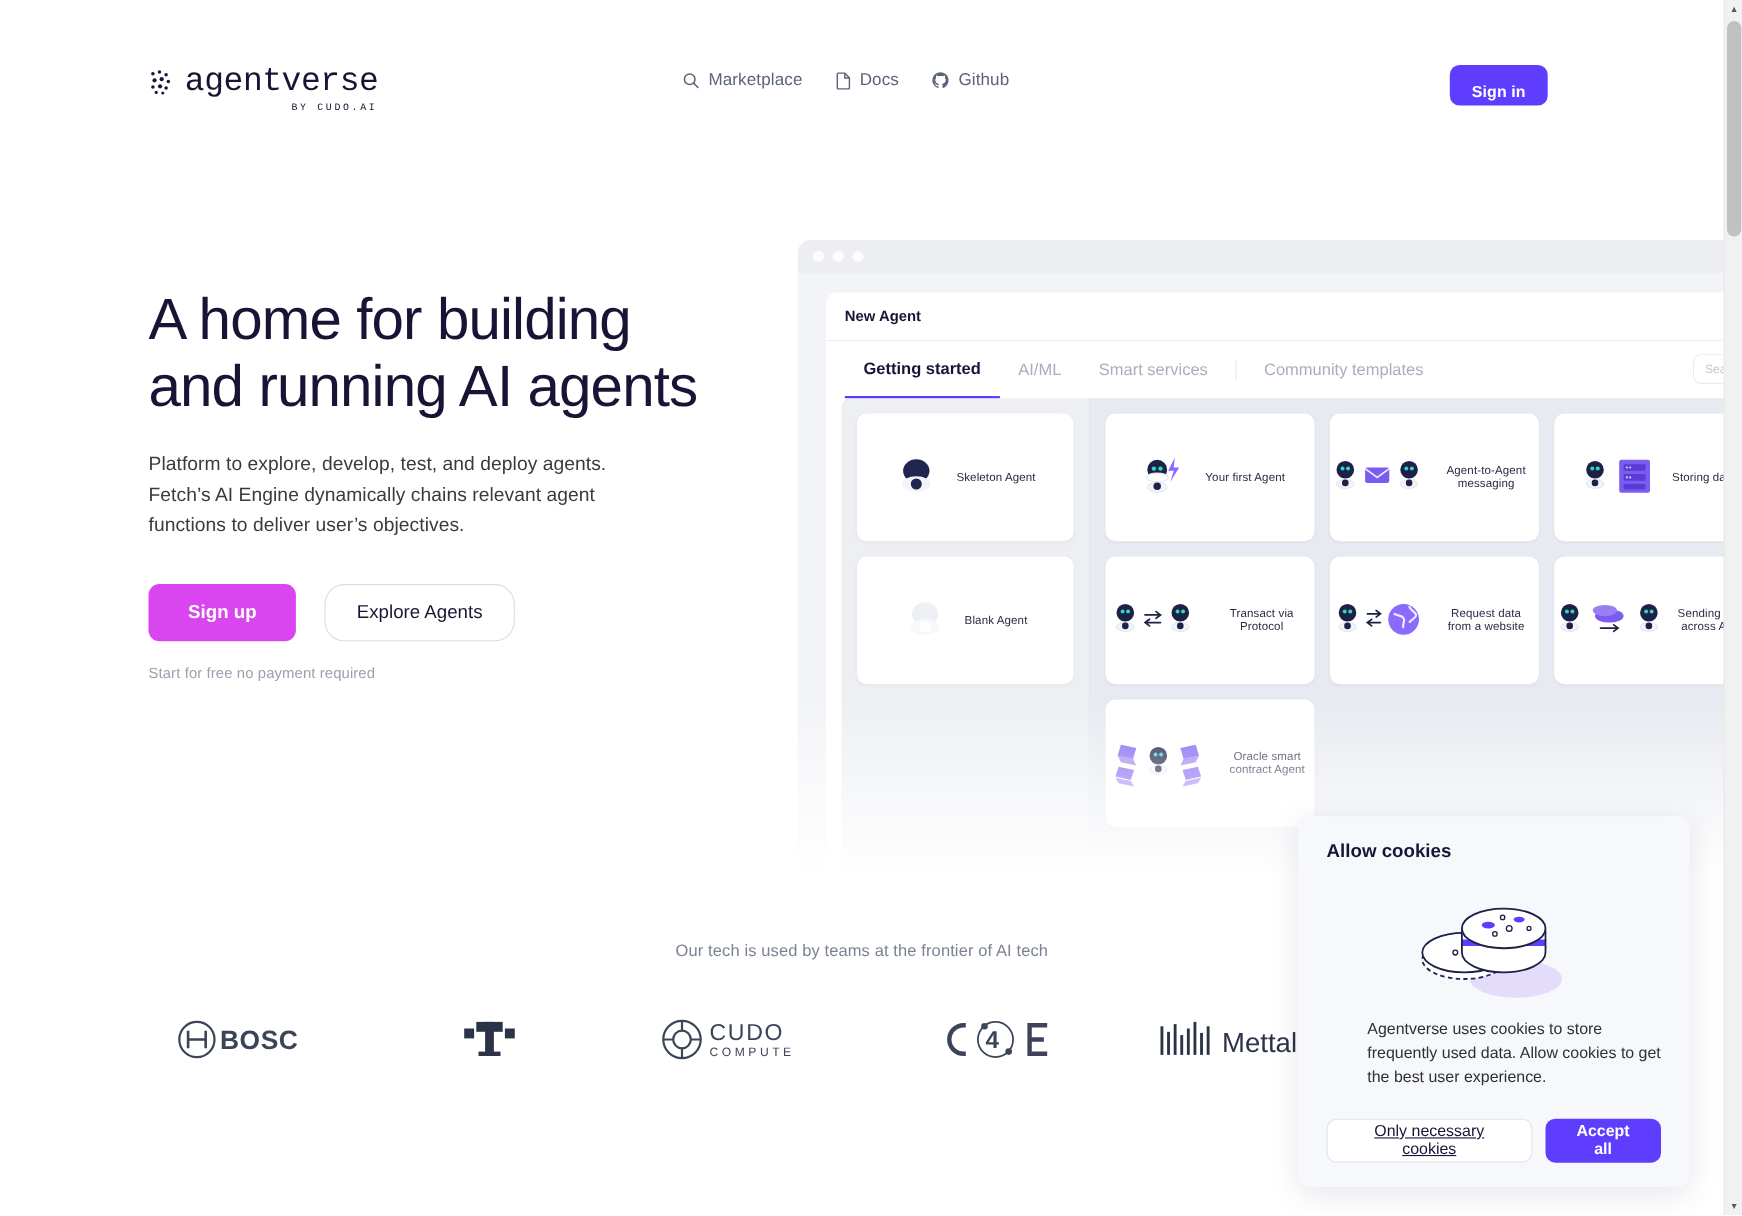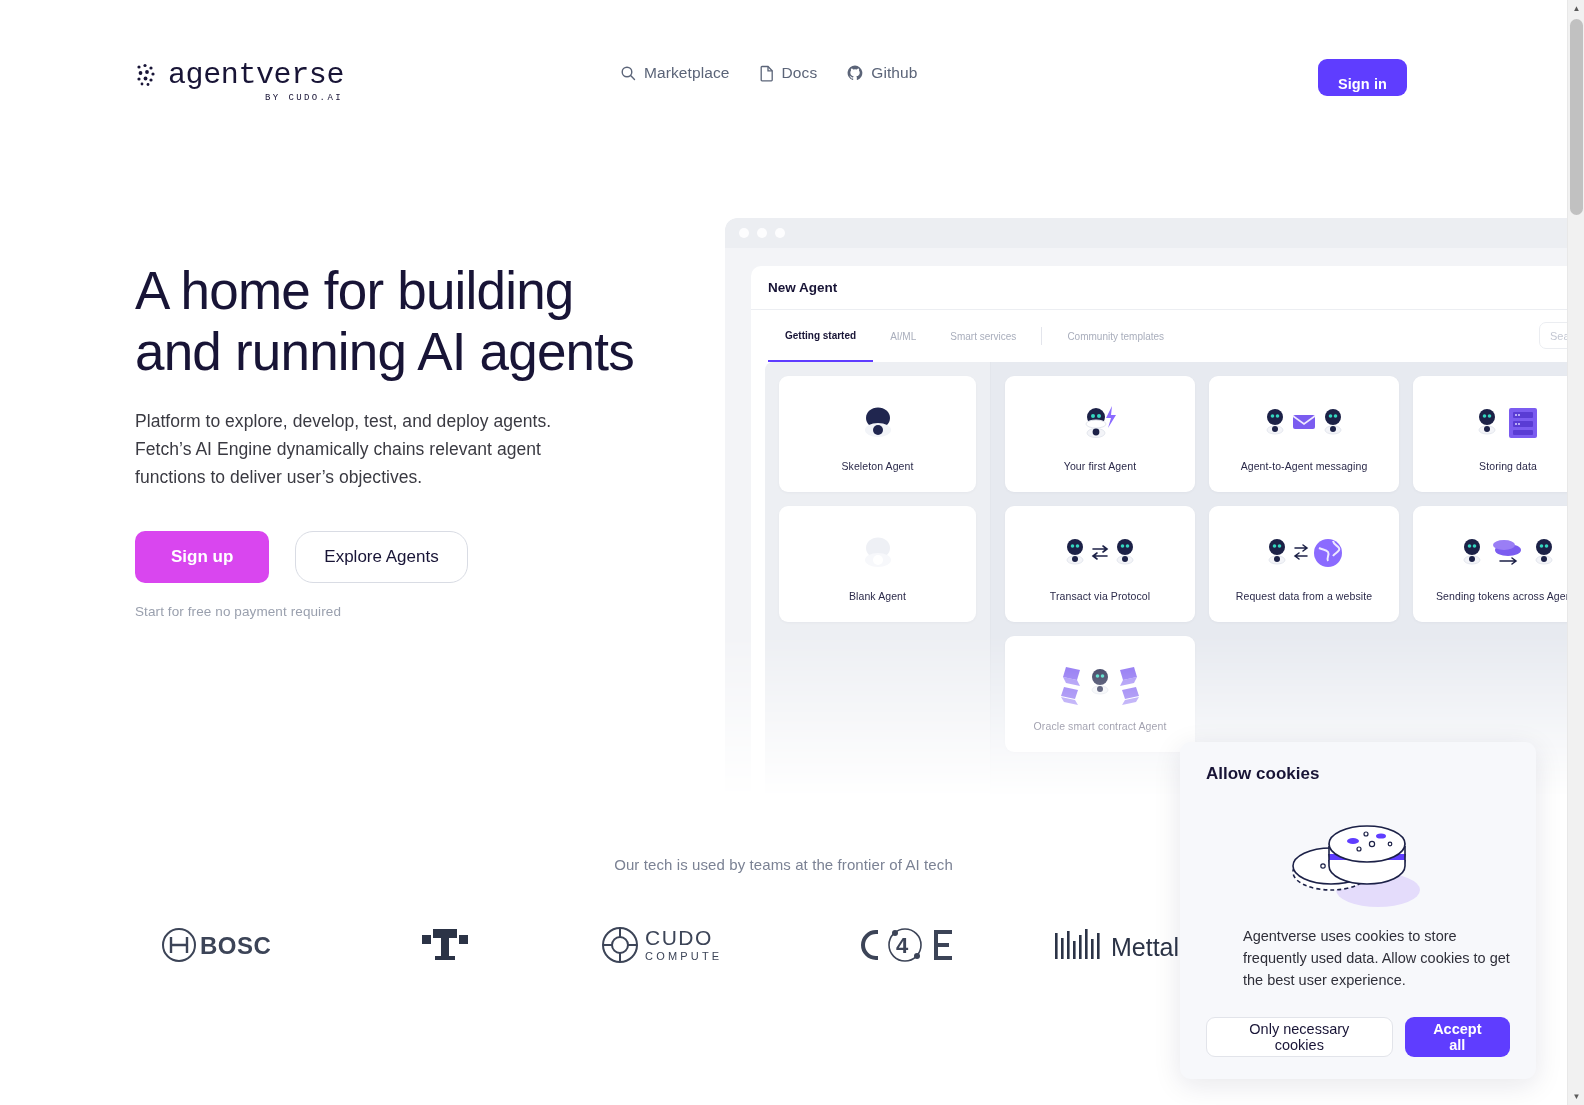--- a/index.html
+++ b/index.html
@@ -140,21 +140,21 @@
   .mk-modal-head {
     height: 44px; display: flex; align-items: center; padding-left: 17px;
     border-bottom: 1px solid #eceef2;
     font-size: 13.5px; font-weight: 700; color: #181436;
   }
   .mk-tabs {
     height: 52px; display: flex; align-items: center; gap: 0;
     padding-left: 17px; position: relative;
   }
   .mk-tab {
-    font-size: 10px; color: #a9aebc; padding: 0 17px;
+    font-size: 15px; color: #a9aebc; padding: 0 17px;
     height: 52px; display: flex; align-items: center; cursor: pointer;
     white-space: nowrap;
   }
   .mk-tab.active {
     color: #181436; font-weight: 700;
     border-bottom: 2.5px solid #5f3dff;
   }
   .mk-tab-div { width: 1px; height: 18px; background: #e3e5ec; margin: 0 8px; }
   .mk-search {
     position: absolute; right: 4px; top: 12px;
@@ -175,21 +175,21 @@
   }
   .mk-right-panel {
     flex: 1; padding: 14px;
     display: grid; grid-template-columns: repeat(3, 1fr);
     gap: 14px; align-content: start;
     background: #e7eaf0;
   }
   .mk-card {
     background: #ffffff; border-radius: 9px;
     height: 116px;
-    display: flex; flex-direction: column;
+    display: flex; 
     align-items: center; justify-content: center; gap: 8px;
     box-shadow: 0 1px 3px rgba(24,20,54,0.04);
   }
   .mk-card-label {
     font-size: 10.5px; color: #2b2a4a; text-align: center;
     letter-spacing: 0.1px; padding: 0 4px;
   }
   .mk-card-art { height: 56px; display: flex; align-items: center; justify-content: center; }
 
   
@@ -221,21 +221,21 @@
   .cookie-art { height: 128px; display: flex; align-items: center; justify-content: center; margin-top: 6px; }
   .cookie-text {
     font-size: 14.5px; line-height: 1.5; color: #2f2f39; margin-top: 8px; margin-left: 37px;
   }
   .cookie-btns {
     margin-top: auto; display: flex; gap: 12px; justify-content: flex-end; align-items: center;
   }
   .cookie-btn-sec {
     background: #fff; border: 1px solid #e2e4ea; border-radius: 9px;
     height: 40px; padding: 0 17px; font-size: 14.5px; color: #181436;
-    cursor: pointer; font-family: "Liberation Sans", sans-serif;
+    cursor: pointer; font-family: "Liberation Sans", sans-serif; text-decoration: underline;
   }
   .cookie-btn-pri {
     background: #5f3dff; border: none; border-radius: 9px;
     height: 40px; padding: 0 19px; font-size: 14.5px; color: #fff;
     font-weight: 700; cursor: pointer; font-family: "Liberation Sans", sans-serif;
   }
 </style>
 </head>
 <body>
 

